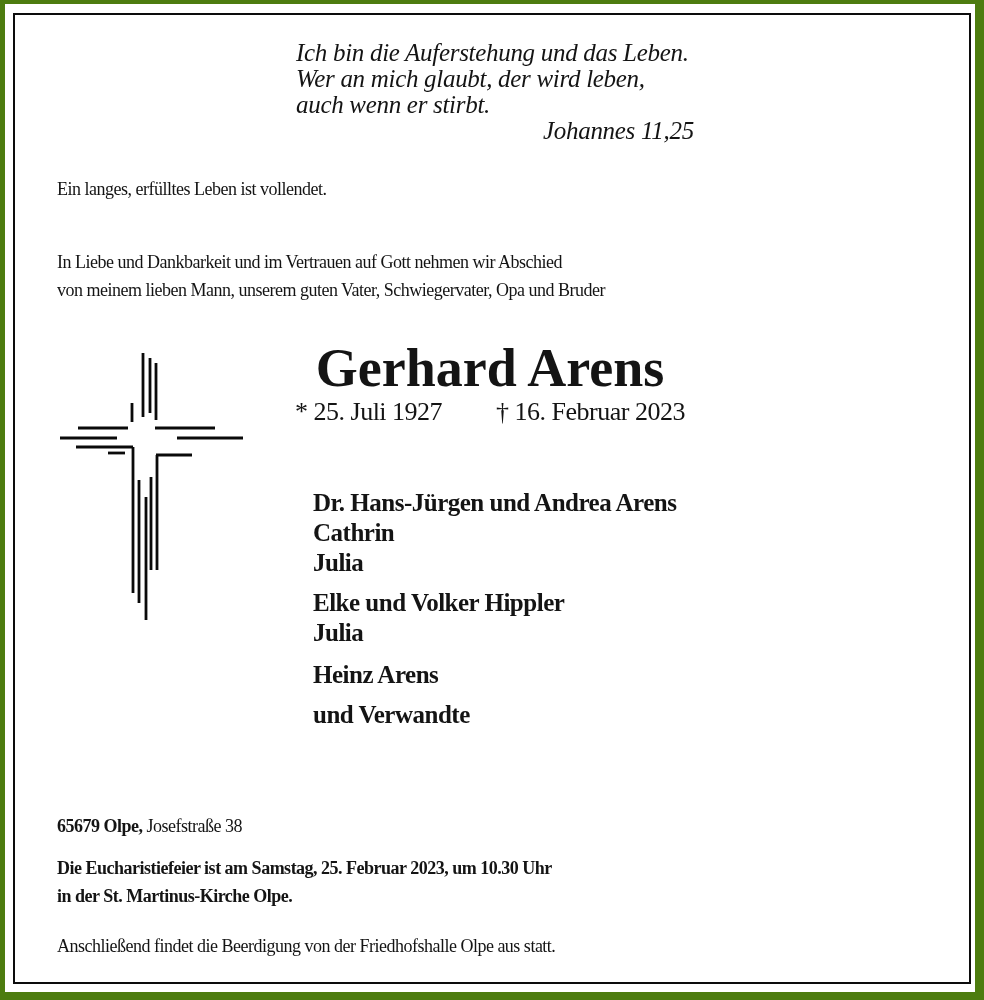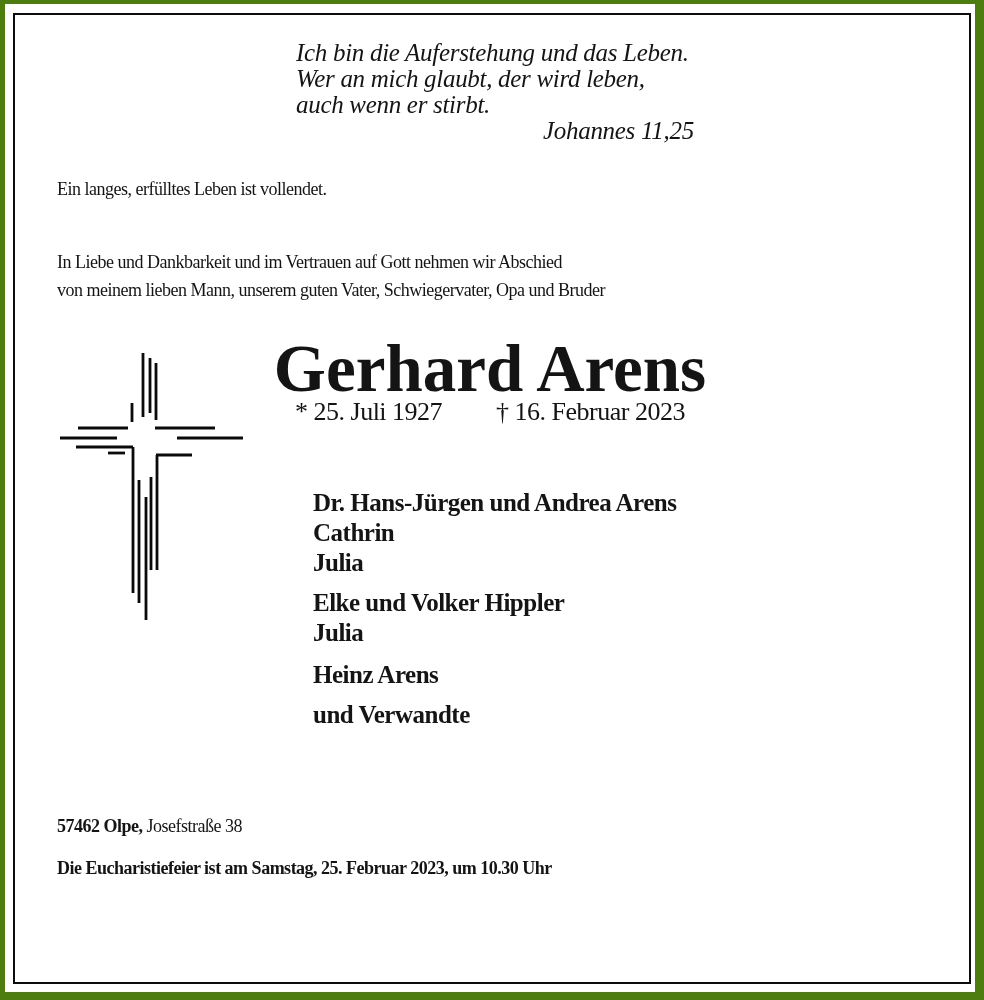--- a/index.html
+++ b/index.html
@@ -46,21 +46,21 @@
   .para-abschied  { left: 57px; top: 248px; }
 
   .cross-wrap { left: 55px; top: 340px; width: 195px; height: 295px; }
   .cross-wrap svg { display: block; }
 
   .deceased-name {
     left: 250px; top: 341px;
     width: 480px;
     text-align: center;
     font-weight: bold;
-    font-size: 67px;
+    font-size: 54px;
     line-height: 54px;
     white-space: nowrap;
   }
   .dates-row {
     left: 250px; top: 399px;
     width: 480px;
     display: flex;
     justify-content: center;
     gap: 54px;
     font-size: 26px;
@@ -141,18 +141,20 @@
     <div class="mourner gap-7">Dr. Hans-Jürgen und Andrea Arens</div>
     <div class="mourner">Cathrin</div>
     <div class="mourner">Julia</div>
     <div class="mourner gap-10">Elke und Volker Hippler</div>
     <div class="mourner">Julia</div>
     <div class="mourner gap-12">Heinz Arens</div>
     <div class="mourner gap-10">und Verwandte</div>
   </div>
 
   <div class="body-text address abs">
-    <span class="bold">57462 Olpe,</span><span> Josefstraße 38</span>
+    <span class="bold">65679 Olpe,</span><span> Josefstraße 38</span>
   </div>
   <div class="body-text service abs">
     <div>Die Eucharistiefeier ist am Samstag, 25. Februar 2023, um 10.30 Uhr</div>
+    <div>in der St. Martinus-Kirche Olpe.</div>
   </div>
+  <div class="body-text burial abs">Anschließend findet die Beerdigung von der Friedhofshalle Olpe aus statt.</div>
 </div>
 
 </body></html>

